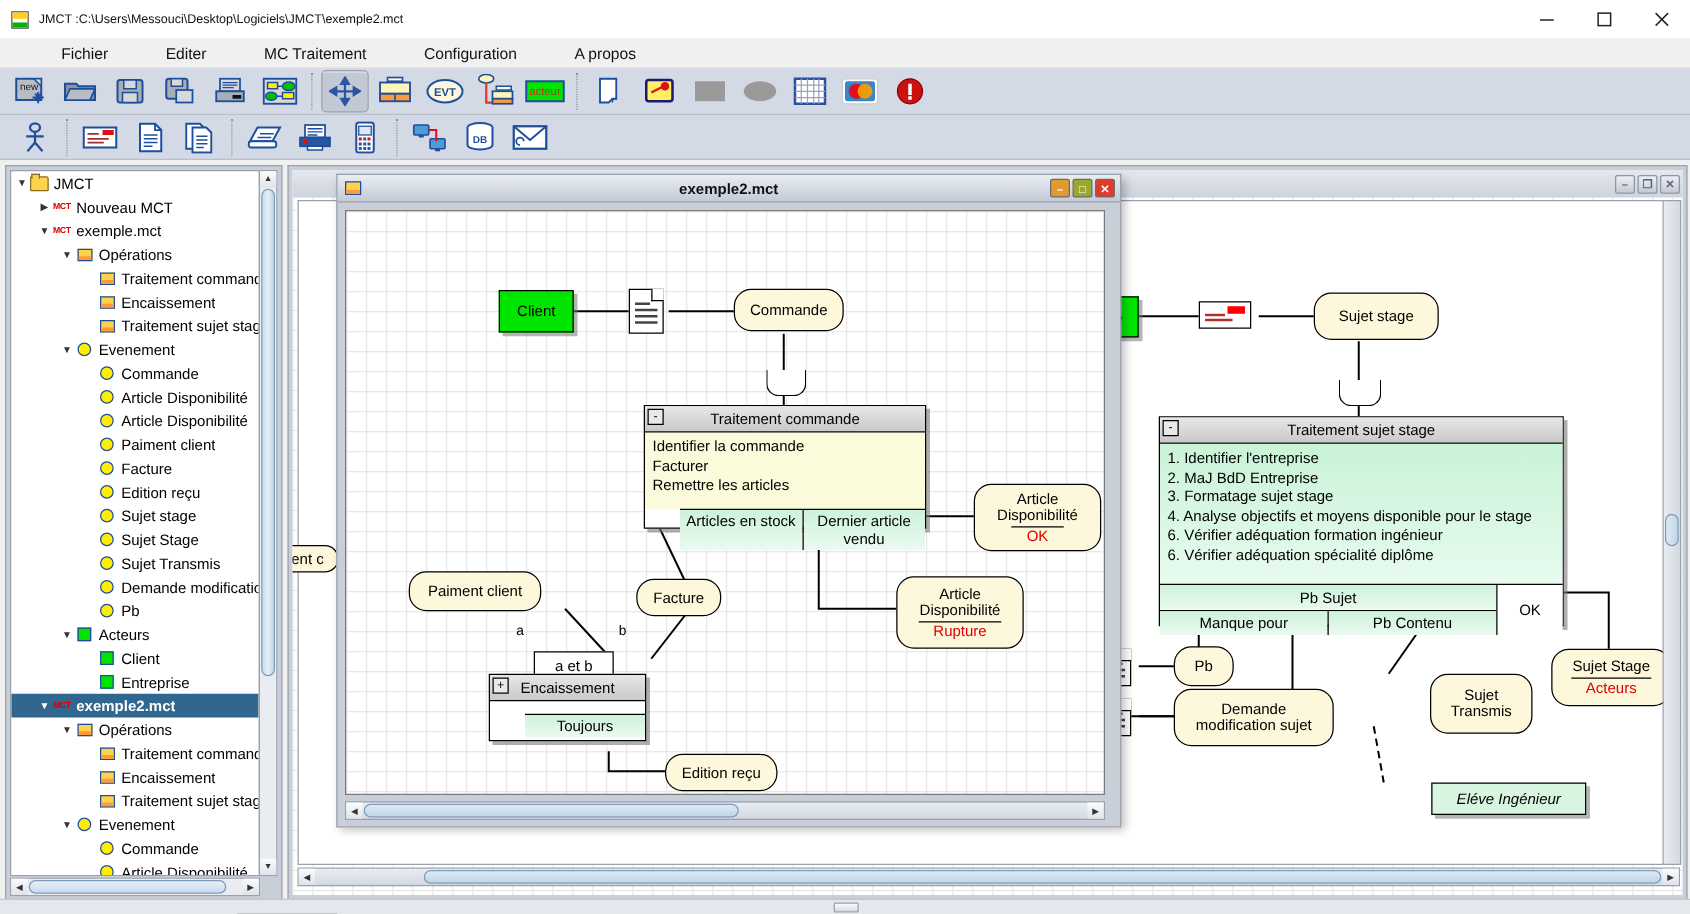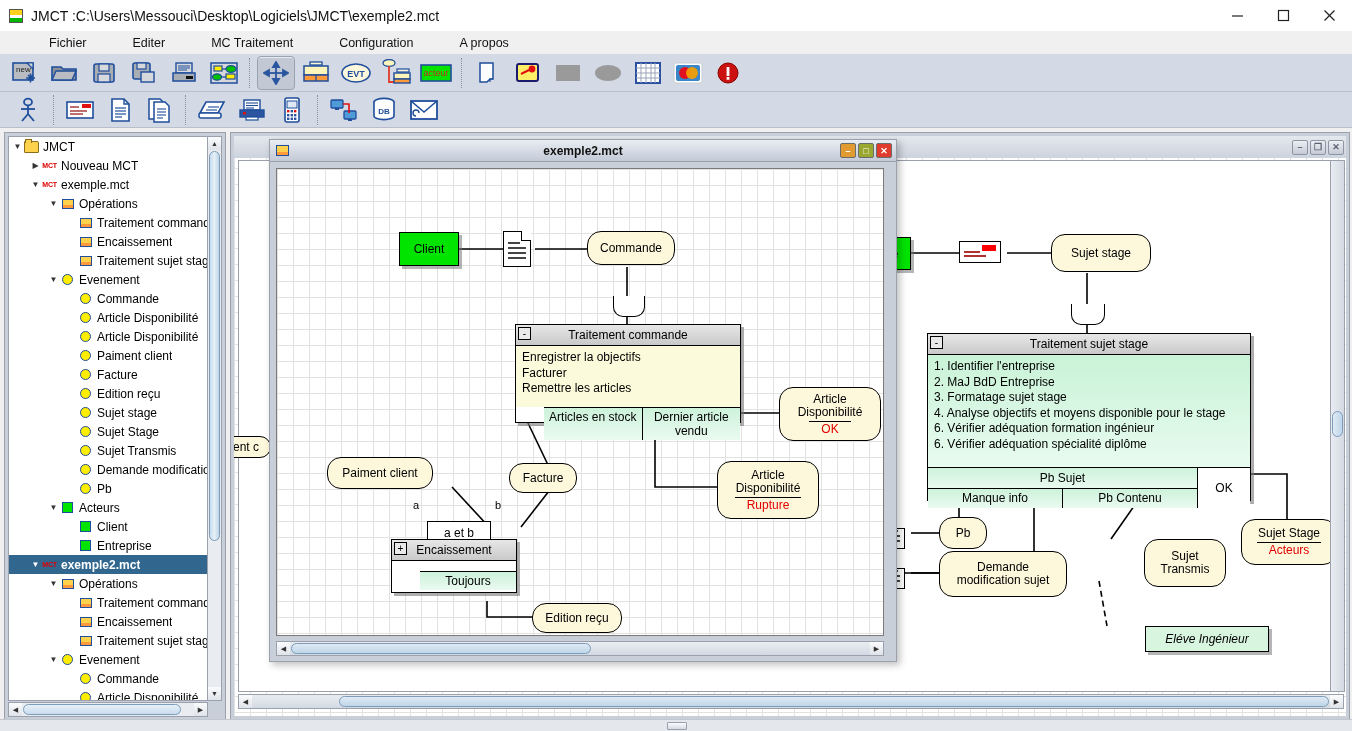--- a/index.html
+++ b/index.html
@@ -15,21 +15,21 @@
     position:absolute;left:0;top:0;width:1352px;height:31px;
     background:#ffffff;border-bottom:1px solid #dcdcdc;
     display:flex;align-items:center;
   }
   .titlebar .app-ico{
     width:14px;height:14px;margin-left:9px;margin-right:8px;
     border:1px solid #555;box-sizing:border-box;position:relative;background:#fff;
   }
   .titlebar .app-ico:before{content:"";position:absolute;left:0;top:0;right:0;height:5px;background:#ffd11a;}
   .titlebar .app-ico:after{content:"";position:absolute;left:0;bottom:0;right:0;height:4px;background:#00b400;}
-  .titlebar .ttl{font-size:14px;color:#111;text-align:right;}
+  .titlebar .ttl{font-size:10px;color:#111;text-align:right;}
   .wbtns{position:absolute;right:0;top:0;height:31px;display:flex;}
   .wbtn{width:46px;height:31px;display:flex;align-items:center;justify-content:center;font-size:13px;color:#222;}
   .wbtn svg{display:block;}
 
   
   .menubar{
     position:absolute;left:0;top:31px;width:1352px;height:23px;
     background:#f0f0f0;display:flex;align-items:center;padding-left:10px;box-sizing:border-box;
   }
   .menubar .mi{font-size:12.5px;padding:3px 7px;color:#111;white-space:nowrap;margin-left:32px;}
@@ -831,21 +831,21 @@
               <div>2. MaJ BdD Entreprise</div>
               <div>3. Formatage sujet stage</div>
               <div>4. Analyse objectifs et moyens disponible pour le stage</div>
               <div>6. Vérifier adéquation formation ingénieur</div>
               <div>6. Vérifier adéquation spécialité diplôme</div>
             </div>
             <div style="display:flex;border-top:1.5px solid #000;height:40px;">
               <div style="flex:1;display:flex;flex-direction:column;">
                 <div style="flex:1;display:flex;align-items:center;justify-content:center;background:linear-gradient(#cdf2da,#eafaf0);font-size:12px;">Pb Sujet</div>
                 <div style="flex:1;display:flex;border-top:1.5px solid #000;">
-                  <div style="flex:1;display:flex;align-items:center;justify-content:center;background:linear-gradient(#cdf2da,#eafaf0);font-size:12px;">Manque info</div>
+                  <div style="flex:1;display:flex;align-items:center;justify-content:center;background:linear-gradient(#cdf2da,#eafaf0);font-size:12px;">Manque pour</div>
                   <div style="flex:1;display:flex;align-items:center;justify-content:center;background:linear-gradient(#cdf2da,#eafaf0);border-left:1.5px solid #000;font-size:12px;">Pb Contenu</div>
                 </div>
               </div>
               <div style="width:52px;border-left:1.5px solid #000;display:flex;align-items:center;justify-content:center;background:#fff;font-size:12px;">OK</div>
             </div>
           </div>
 
           <div class="doc" style="left:638px;top:358px;width:28px;height:30px;">
             <div class="fold"></div>
             <div class="ln" style="top:10px;width:16px;"></div>
@@ -949,21 +949,21 @@
             </div>
 
             <div class="sync" style="left:336px;top:127px;width:30px;height:20px;"></div>
 
             <div class="opbox" style="position:absolute;left:238px;top:155px;width:224px;height:97px;">
               <div class="ophead">
                 <div class="pm">-</div>
                 <span>Traitement commande</span>
               </div>
               <div class="opbody yellow" style="height:53px;">
-                <div>Enregistrer la objectifs</div>
+                <div>Identifier la commande</div>
                 <div>Facturer</div>
                 <div>Remettre les articles</div>
               </div>
               <div class="opfoot">
                 <div class="cell">Articles en stock</div>
                 <div class="cell">Dernier article vendu</div>
               </div>
             </div>
 
             <div class="node evt" style="left:502px;top:218px;width:102px;height:54px;white-space:pre-line;">

